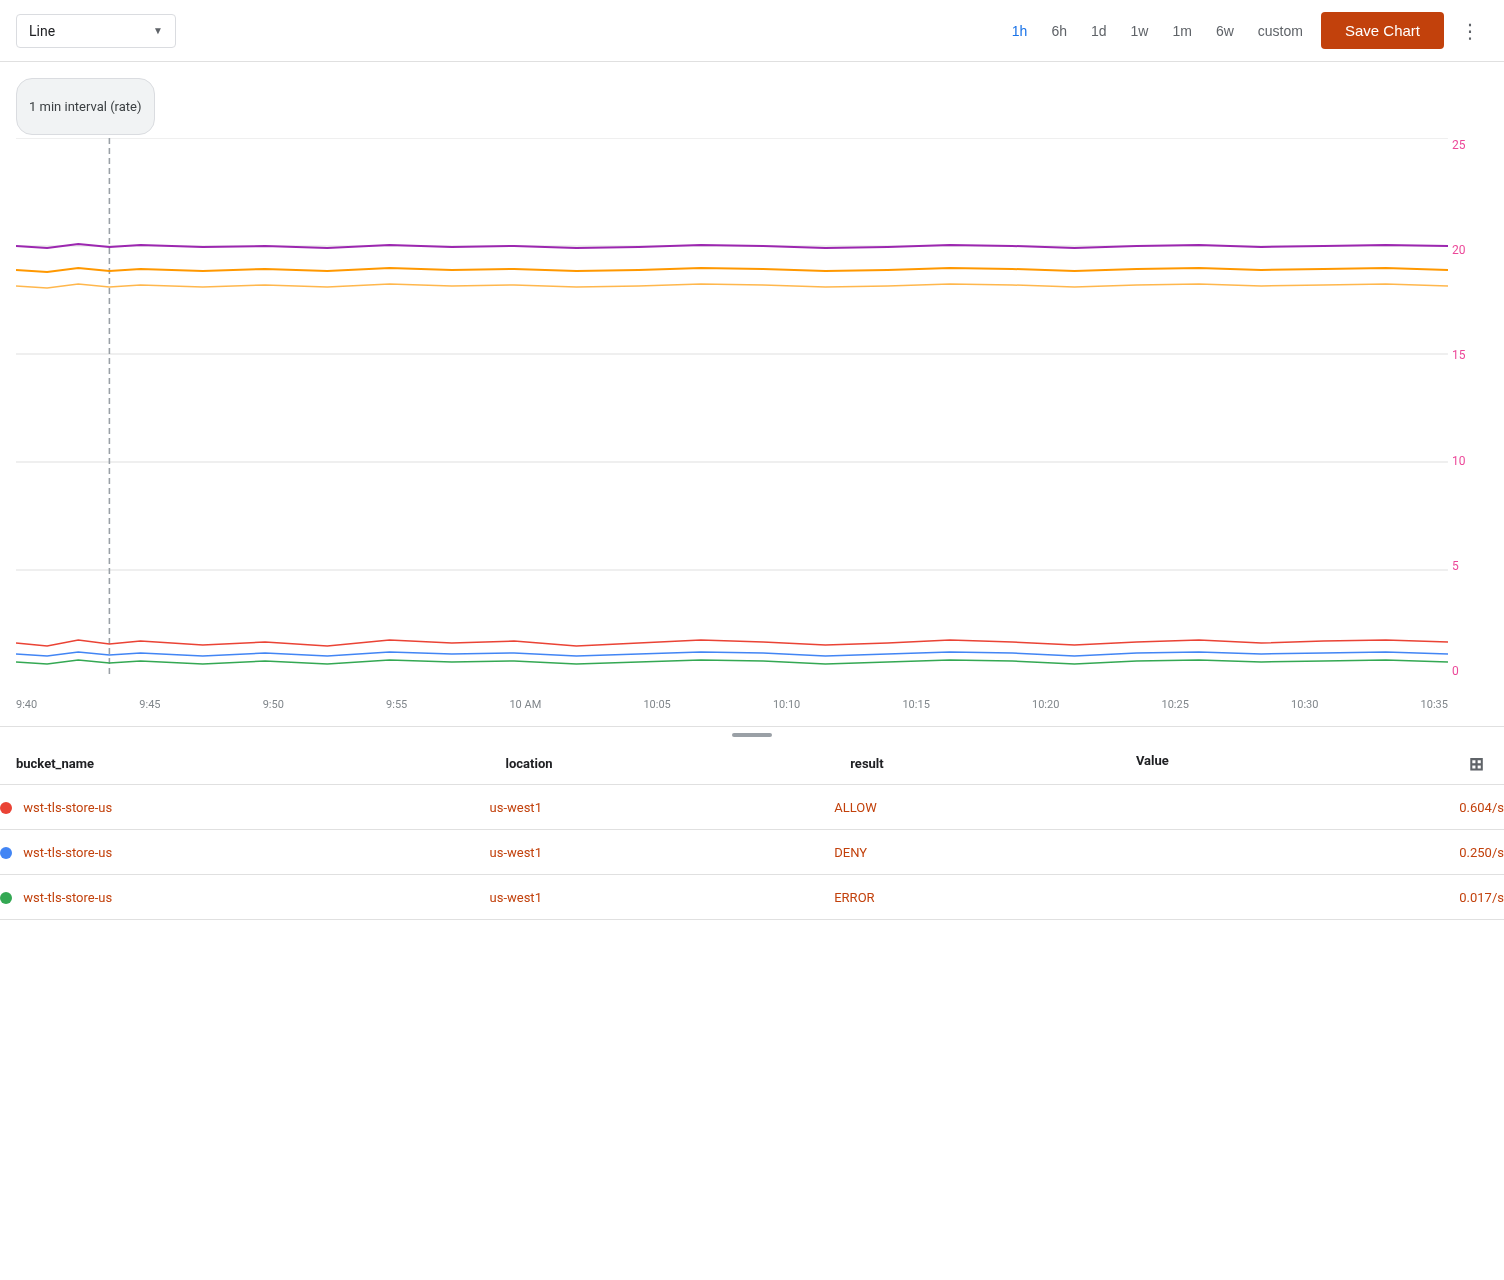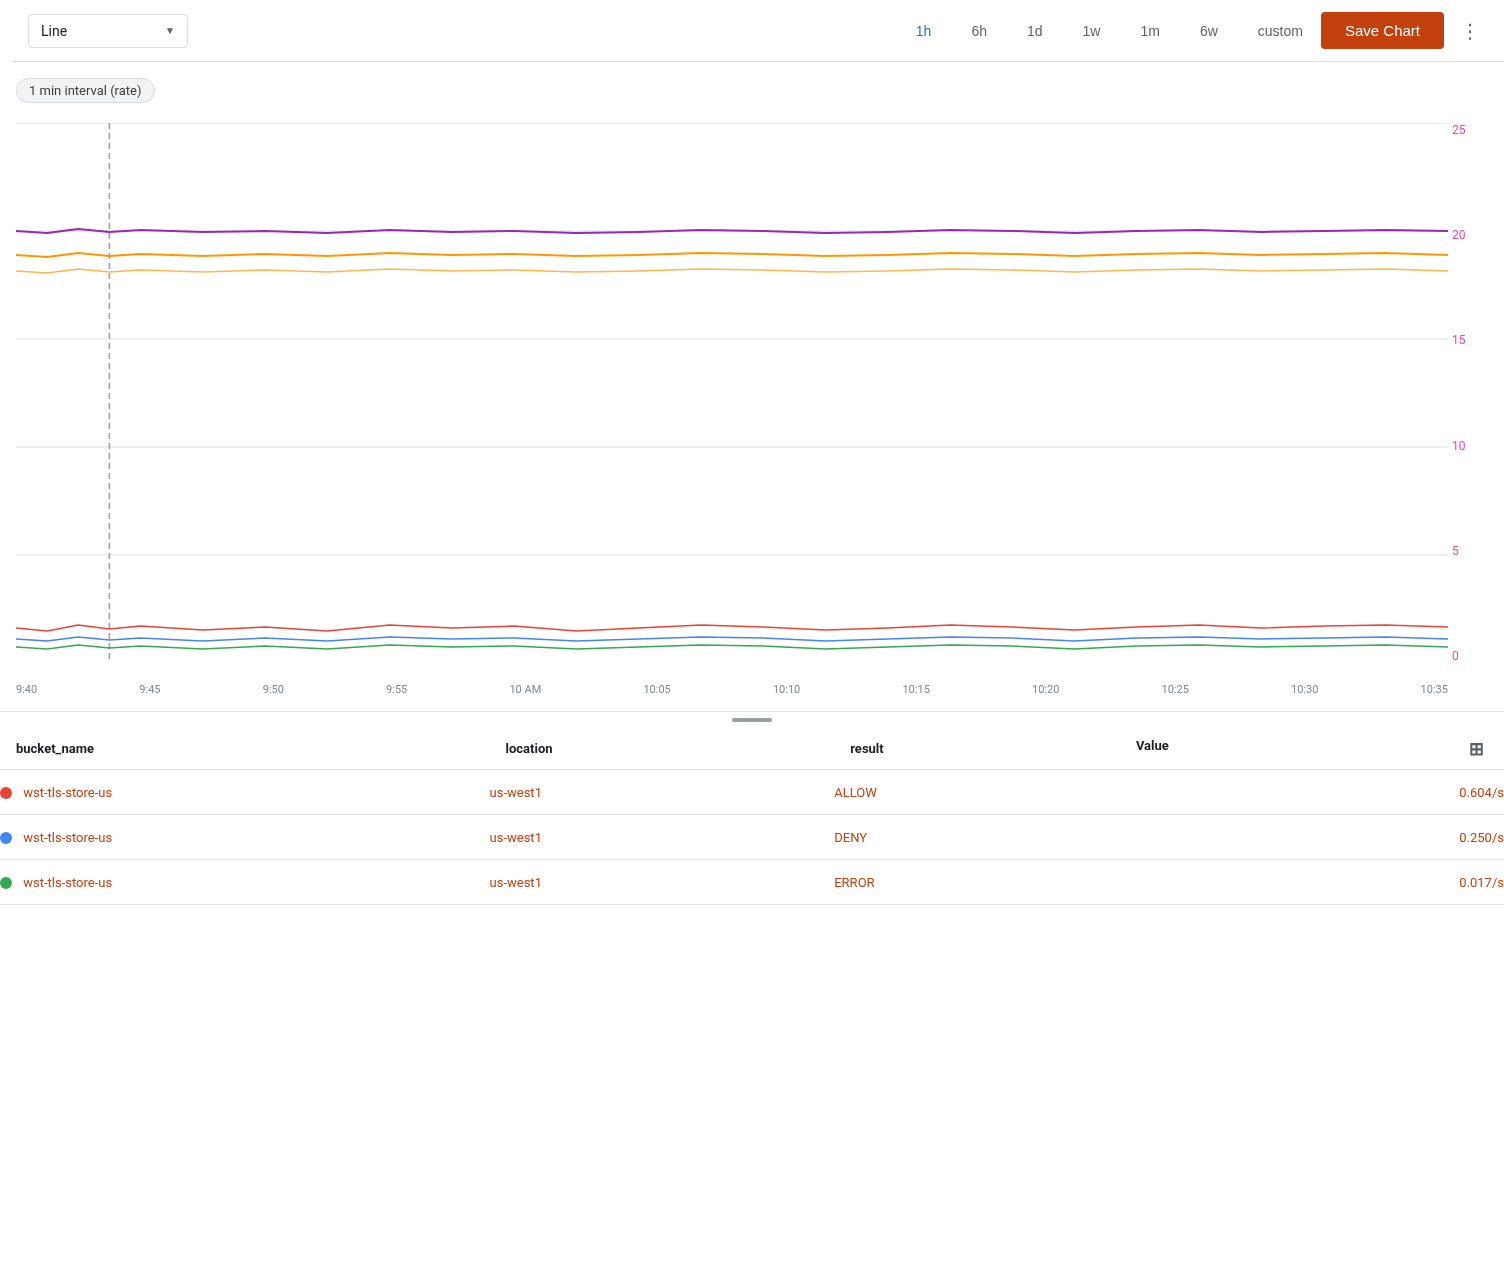--- a/index.html
+++ b/index.html
@@ -10,21 +10,20 @@
       font-size: 14px;
     }
 
     
     .toolbar {
       display: flex;
       align-items: center;
       padding: 12px 16px;
       border-bottom: 1px solid #e0e0e0;
       gap: 8px;
-      margin-left: 12px;
     }
     .chart-type-select {
       display: flex;
       align-items: center;
       border: 1px solid #dadce0;
       border-radius: 4px;
       padding: 8px 12px;
       gap: 8px;
       cursor: pointer;
       min-width: 160px;
@@ -35,21 +34,21 @@
       font-size: 14px;
     }
     .dropdown-arrow {
       font-size: 10px;
       color: #5f6368;
     }
     .spacer { flex: 1; }
     .time-range-group {
       display: flex;
       align-items: flex-start;
-      gap: 20px;
+      gap: 4px;
     }
     .time-btn {
       padding: 6px 10px;
       border: none;
       background: none;
       cursor: pointer;
       font-size: 14px;
       color: #5f6368;
       border-radius: 4px;
     }
@@ -78,24 +77,24 @@
     }
 
     
     .chart-container {
       padding: 16px 0 0 0;
       position: relative;
       background: #fff;
     }
     .interval-badge {
       display: inline-block;
-      margin: 0 0 20px 16px;
+      margin: 0 0 3px 16px;
       background: #f1f3f4;
       border-radius: 16px;
-      padding: 4px 12px;
+      padding: 20px 12px;
       font-size: 13px;
       color: #3c4043;
       border: 1px solid #dadce0;
     }
 
     .chart-area {
       position: relative;
       margin: 0 16px 0 16px;
       height: 580px;
     }

